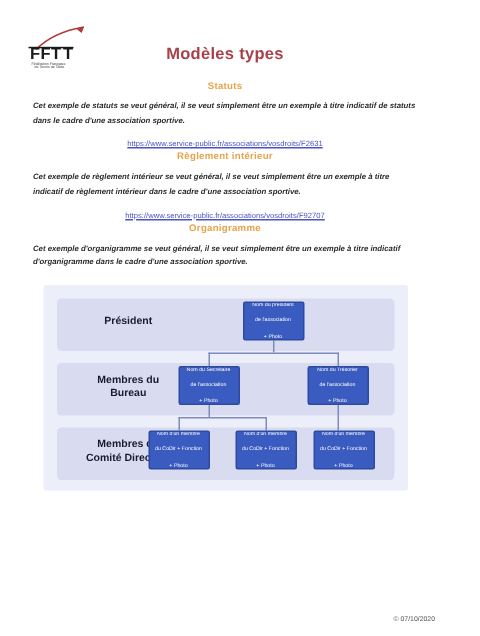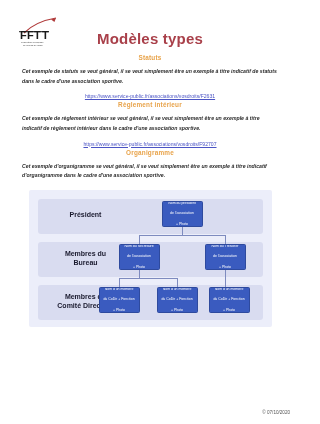--- a/index.html
+++ b/index.html
@@ -24,21 +24,21 @@
   }
   .logo{
     position:absolute;left:18px;top:16px;
     width:48px;height:30px;
   }
   .logo svg{display:block;}
   .doc-title{
     position:absolute;
     left:0;right:0;top:30px;
     text-align:center;
-    font-size:15px;
+    font-size:11px;
     font-weight:bold;
     color:#a9404a;
     letter-spacing:.2px;
   }
 
   
   .section{ margin-top:2px; }
   .sec-head{
     text-align:center;
     font-size:6.4px;

